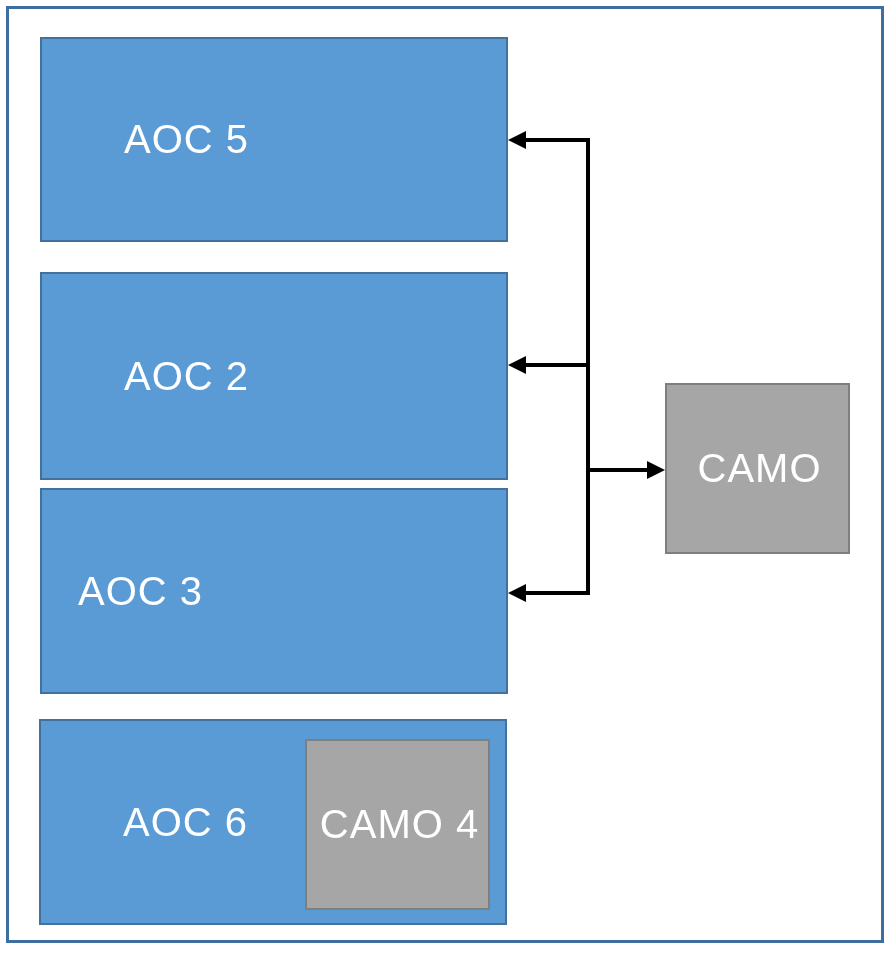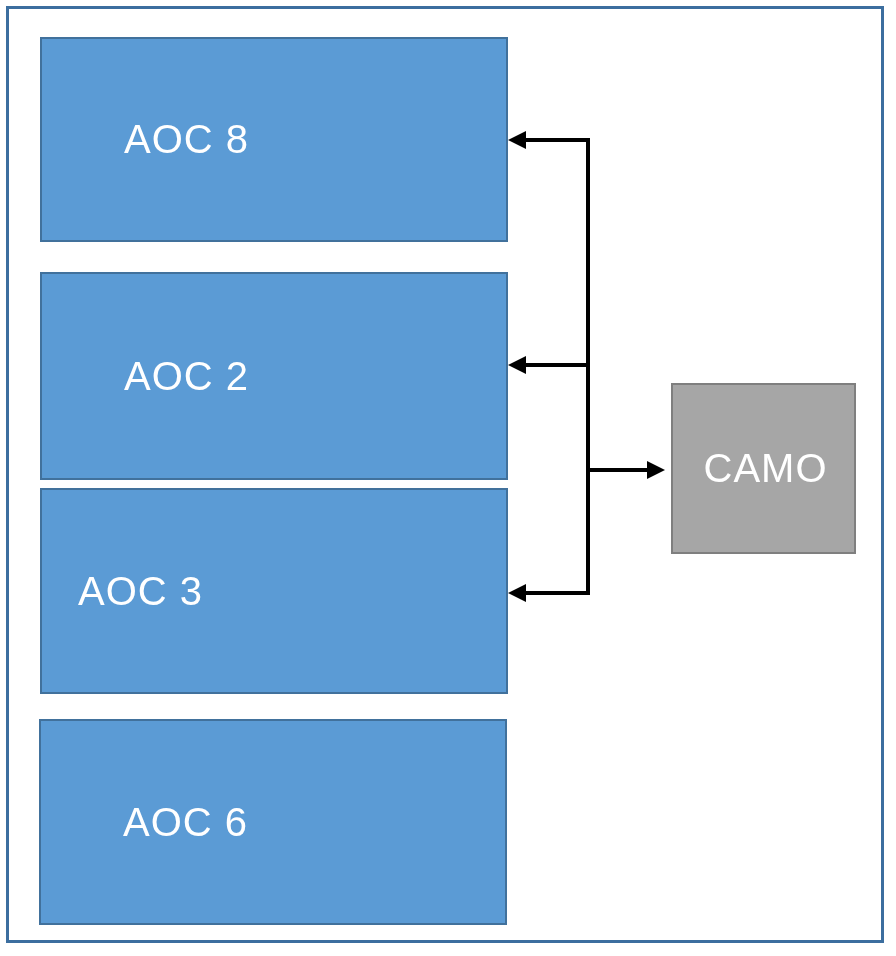--- a/index.html
+++ b/index.html
@@ -38,21 +38,20 @@
     border: 2px solid #41719C;
     left: 40px;
     width: 468px;
     padding-left: 82px;
   }
   .camo {
     background: #A6A6A6;
     border: 2px solid #7F7F7F;
     justify-content: center;
     padding-left: 4px;
-    margin-left: 6px;
   }
   #aoc1 { top: 37px;  height: 205px; }
   #aoc2 { top: 272px; height: 208px; }
   #aoc3 { top: 488px; height: 206px; padding-left: 36px; }
   #aoc4 { top: 719px; height: 206px; left: 39px; }
   #camo-main {
     left: 665px;
     top: 383px;
     width: 185px;
     height: 171px;
@@ -73,35 +72,38 @@
   }
 </style>
 </head>
 <body>
 
 <div class="canvas">
 
   <div class="outer-frame"></div>
 
   <div class="node aoc" id="aoc1">
-    <span>AOC 8</span>
+    <span>AOC 5</span>
   </div>
 
   <div class="node aoc" id="aoc2">
     <span>AOC 2</span>
   </div>
 
   <div class="node aoc" id="aoc3">
     <span>AOC 3</span>
   </div>
 
   <div class="node aoc" id="aoc4">
     <span>AOC 6</span>
   </div>
 
+  <div class="node camo" id="camo4">
+    <span>CAMO 4</span>
+  </div>
 
   <div class="node camo" id="camo-main">
     <span>CAMO</span>
   </div>
 
   <svg class="connector-layer" viewBox="0 0 896 956">
 
     <line x1="588" y1="138" x2="588" y2="595" stroke="#000000" stroke-width="4"></line>
 
     <line x1="590" y1="140" x2="522" y2="140" stroke="#000000" stroke-width="4"></line>

